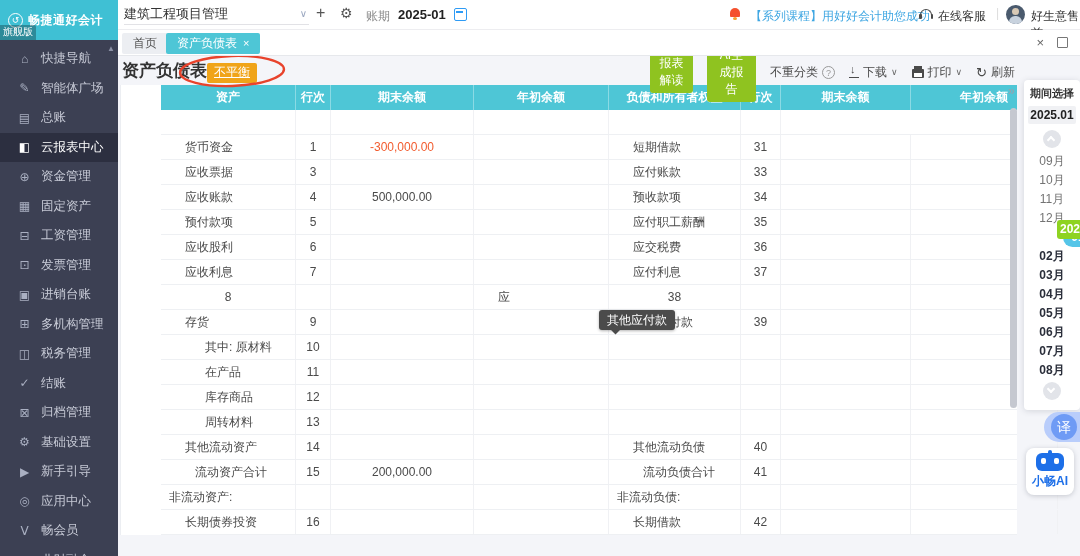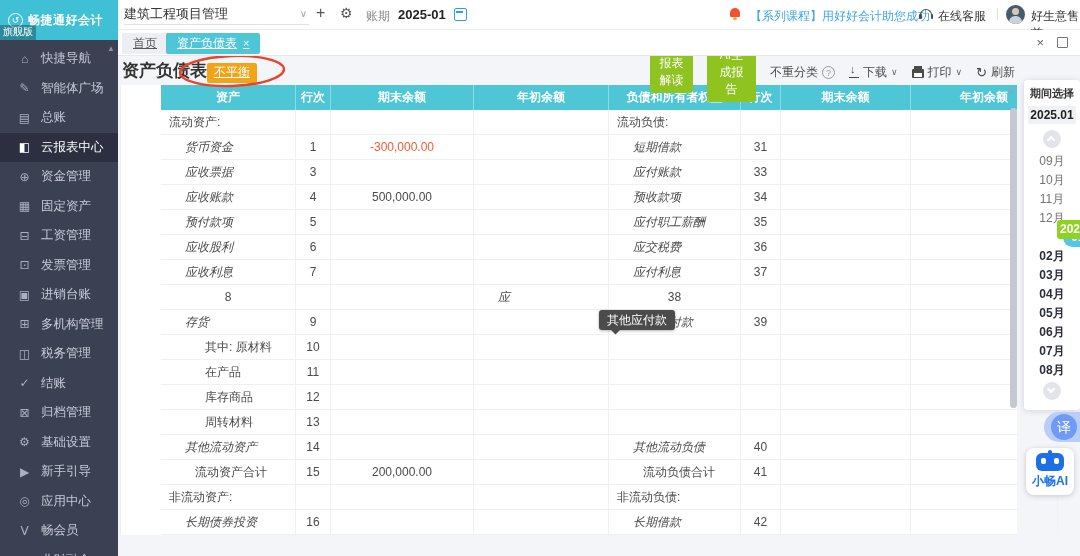--- a/index.html
+++ b/index.html
@@ -38,21 +38,21 @@
   .headset::after { content:""; position:absolute; right:-2px; top:4px; width:2.5px; height:5px; background:#4a4a4a; border-radius:1px; }
   .tb-service { position:absolute; left:820px; top:8px; color:#333; cursor:pointer; }
   .tb-divider { position:absolute; left:878px; top:6px; color:#ddd; }
   .avatar { position:absolute; left:888px; top:5px; width:19px; height:19px; border-radius:50%; background:#4a5a6d; overflow:hidden; }
   .avatar::before { content:""; position:absolute; left:6px; top:3px; width:7px; height:7px; background:#d8c9b5; border-radius:50%; }
   .avatar::after { content:""; position:absolute; left:3px; top:11px; width:13px; height:8px; background:#c8d2de; border-radius:6px 6px 0 0; }
   .tb-user { position:absolute; left:913px; top:8px; color:#333; cursor:pointer; }
 
   
   .tabbar { position:absolute; left:118px; top:30px; width:962px; height:26px; background:#fff; border-bottom:1px solid #e6e8ec; z-index:4; }
-  .tab { position:absolute; top:3px; height:21px; line-height:21px; padding:0 11px; border-radius:2px; cursor:pointer;text-decoration:underline; }
+  .tab { position:absolute; top:3px; height:21px; line-height:21px; padding:0 11px; border-radius:2px; cursor:pointer; }
   .tab-home { left:4px; background:#eceef2; color:#555; }
   .tab-active { left:48px; background:#4ec6d6; color:#fff; }
   .tab-close { margin-left:6px; font-size:11px; }
   .tb-x { position:absolute; right:36px; top:5px; color:#666; font-size:13px; cursor:pointer; }
   .tb-full { position:absolute; right:12px; top:7px; width:11px; height:11px; border:1.3px solid #777; border-radius:1px; cursor:pointer; }
 
   
   .report-title { position:absolute; left:122px; top:59px; font-size:17px; font-weight:bold; color:#333; z-index:2; }
   .badge-unbalanced { position:absolute; left:207px; top:63px; background:#f0a419; color:#fff; font-size:12px; padding:1px 7px 2px; border-radius:2px; text-decoration:underline; z-index:2; cursor:pointer; }
   .annot-ellipse { position:absolute; left:176px; top:51px; z-index:3; pointer-events:none; }
@@ -71,21 +71,21 @@
 
   
   .bs-table { position:absolute; left:120px; top:85px; width:897px; background:#fff; z-index:1; border-left:1px solid #eceef2; }
   .bs-header, .bs-row { display:grid; grid-template-columns:135px 35px 143px 135px 132px 40px 130px 147px;margin-left:40px; }
   .bs-header { background:#4ec6d6; height:25px; }
   .bs-hcell { color:#fff; font-weight:bold; text-align:center; line-height:25px; border-right:1px solid rgba(255,255,255,.35); overflow:hidden; }
   .bs-row { height:25px; border-bottom:1px solid #eef0f3; }
   .bs-cell { line-height:24px; border-right:1px solid #f0f1f4; overflow:hidden; white-space:nowrap; }
   .bs-cell.num, .bs-cell.amt { text-align:center; }
   .bs-cell.neg { color:#f25b2e; }
-  .ind0 { padding-left:8px; } .ind1 { padding-left:24px;font-style:italic; } .ind2 { padding-left:34px; } .ind3 { padding-left:44px; }
+  .ind0 { padding-left:8px; } .ind1 { padding-left:24px; } .ind2 { padding-left:34px; } .ind3 { padding-left:44px; }
 
   
   .tooltip { position:absolute; left:599px; top:310px; height:20px; line-height:20px; background:#4b4b4b; color:#fff; padding:0 8px; border-radius:3px; z-index:6; box-shadow:0 1px 3px rgba(0,0,0,.3); }
   .tooltip::after { content:""; position:absolute; left:13px; bottom:-3px; width:7px; height:7px; background:#4b4b4b; transform:rotate(45deg); }
 
   
   .v-scroll { position:absolute; left:1010px; top:108px; width:7px; height:300px; background:#c5c8d0; border-radius:4px; z-index:2; cursor:pointer; }
   .collapse-arrows { position:absolute; left:1008px; top:84px; color:#9aa0ad; font-size:12px; z-index:3; cursor:pointer; }
 
   
@@ -259,25 +259,23 @@
         <div class="bs-hcell">行次</div>
         <div class="bs-hcell">期末余额</div>
         <div class="bs-hcell">年初余额</div>
         <div class="bs-hcell">负债和所有者权益</div>
         <div class="bs-hcell">行次</div>
         <div class="bs-hcell">期末余额</div>
         <div class="bs-hcell">年初余额</div>
       </div>
     <div>
         <div class="bs-row">
-          <div class="bs-cell lbl ind0">流动资产:</div>
-          <div class="bs-cell num"></div>
-          <div class="bs-cell amt"></div>
-          <div class="bs-cell amt"></div>
-          <div class="bs-cell lbl ind0">流动负债:</div>
+          <div class="bs-cell num"></div>
+          <div class="bs-cell amt"></div>
+          <div class="bs-cell amt"></div>
           <div class="bs-cell num"></div>
           <div class="bs-cell amt"></div>
           <div class="bs-cell amt"></div>
         </div>
         <div class="bs-row">
           <div class="bs-cell lbl ind1">货币资金</div>
           <div class="bs-cell num">1</div>
           <div class="bs-cell amt neg">-300,000.00</div>
           <div class="bs-cell amt"></div>
           <div class="bs-cell lbl ind1">短期借款</div>

